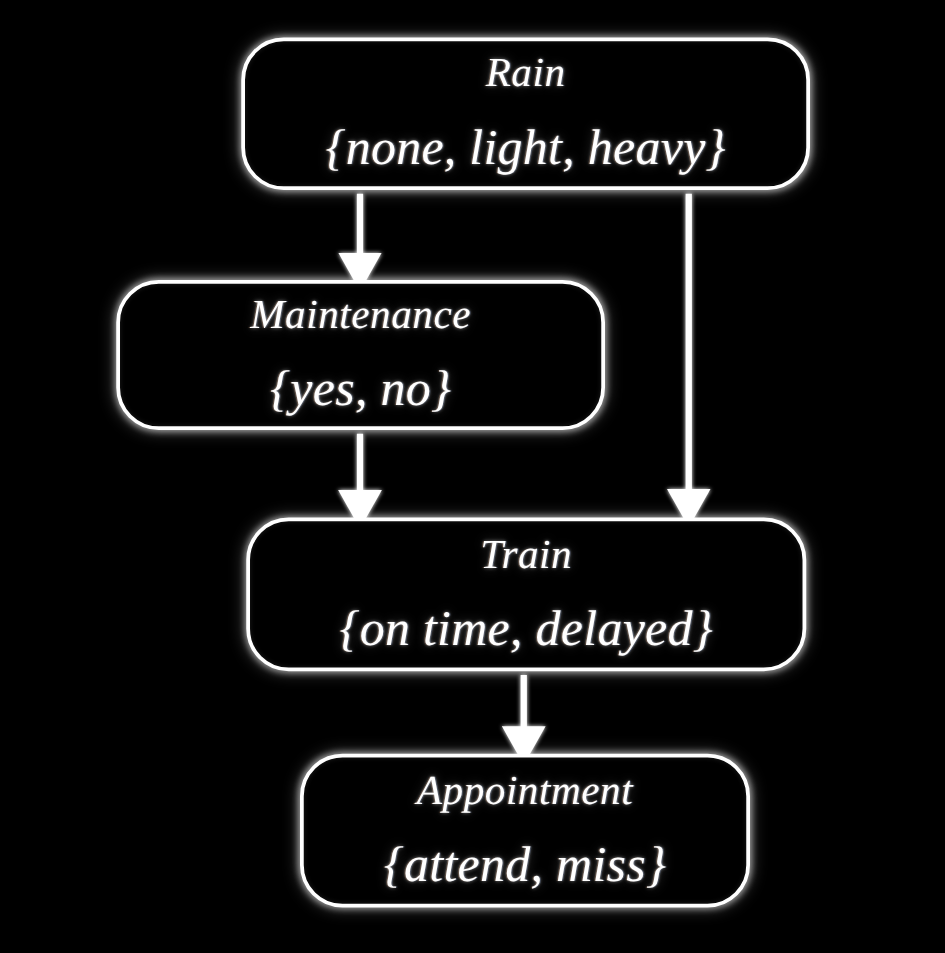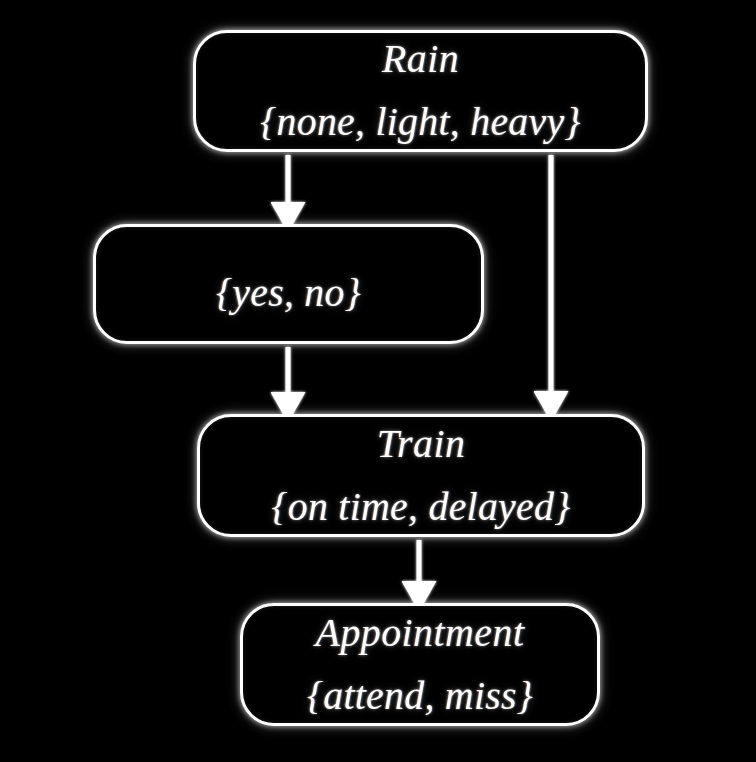--- a/index.html
+++ b/index.html
@@ -51,21 +51,21 @@
     font-weight: 400;
     line-height: 1.12;
     white-space: nowrap;
     text-align: center;
     text-shadow:
       0 0 3px rgba(255,255,255,0.50),
       0 0 9px rgba(255,255,255,0.22),
       -1px 0 0 rgba(255,170,110,0.20),
       1px 0 0 rgba(150,185,255,0.20);
   }
-  .node-name   { font-size: 40px; letter-spacing: 0.4px; font-style: italic; }
+  .node-name   { font-size: 33px; letter-spacing: 0.4px; font-style: italic; }
   .node-states { font-size: 40px; letter-spacing: 0.2px; margin-top: 18px; }
 
   
   #node-rain        { left: 193px; top: 30px;  width: 455px; height: 122px; }
   #node-maintenance { left: 93px;  top: 224px; width: 391px; height: 120px; }
   #node-train       { left: 197px; top: 414px; width: 448px; height: 123px; }
   #node-appointment { left: 240px; top: 603px; width: 360px; height: 123px; }
 </style>
 </head>
 <body>
@@ -97,20 +97,21 @@
       <line x1="419" y1="540" x2="419" y2="592" stroke="#ffffff" stroke-width="5" marker-end="url(#arrowhead)"></line>
     </g>
   </svg>
 
   <div class="node" id="node-rain">
     <div class="node-name">Rain</div>
     <div class="node-states">{none, light, heavy}</div>
   </div>
 
   <div class="node" id="node-maintenance">
+    <div class="node-name">Maintenance</div>
     <div class="node-states">{yes, no}</div>
   </div>
 
   <div class="node" id="node-appointment">
     <div class="node-name">Appointment</div>
     <div class="node-states">{attend, miss}</div>
   </div>
 
   <div class="node" id="node-train">
     <div class="node-name">Train</div>

